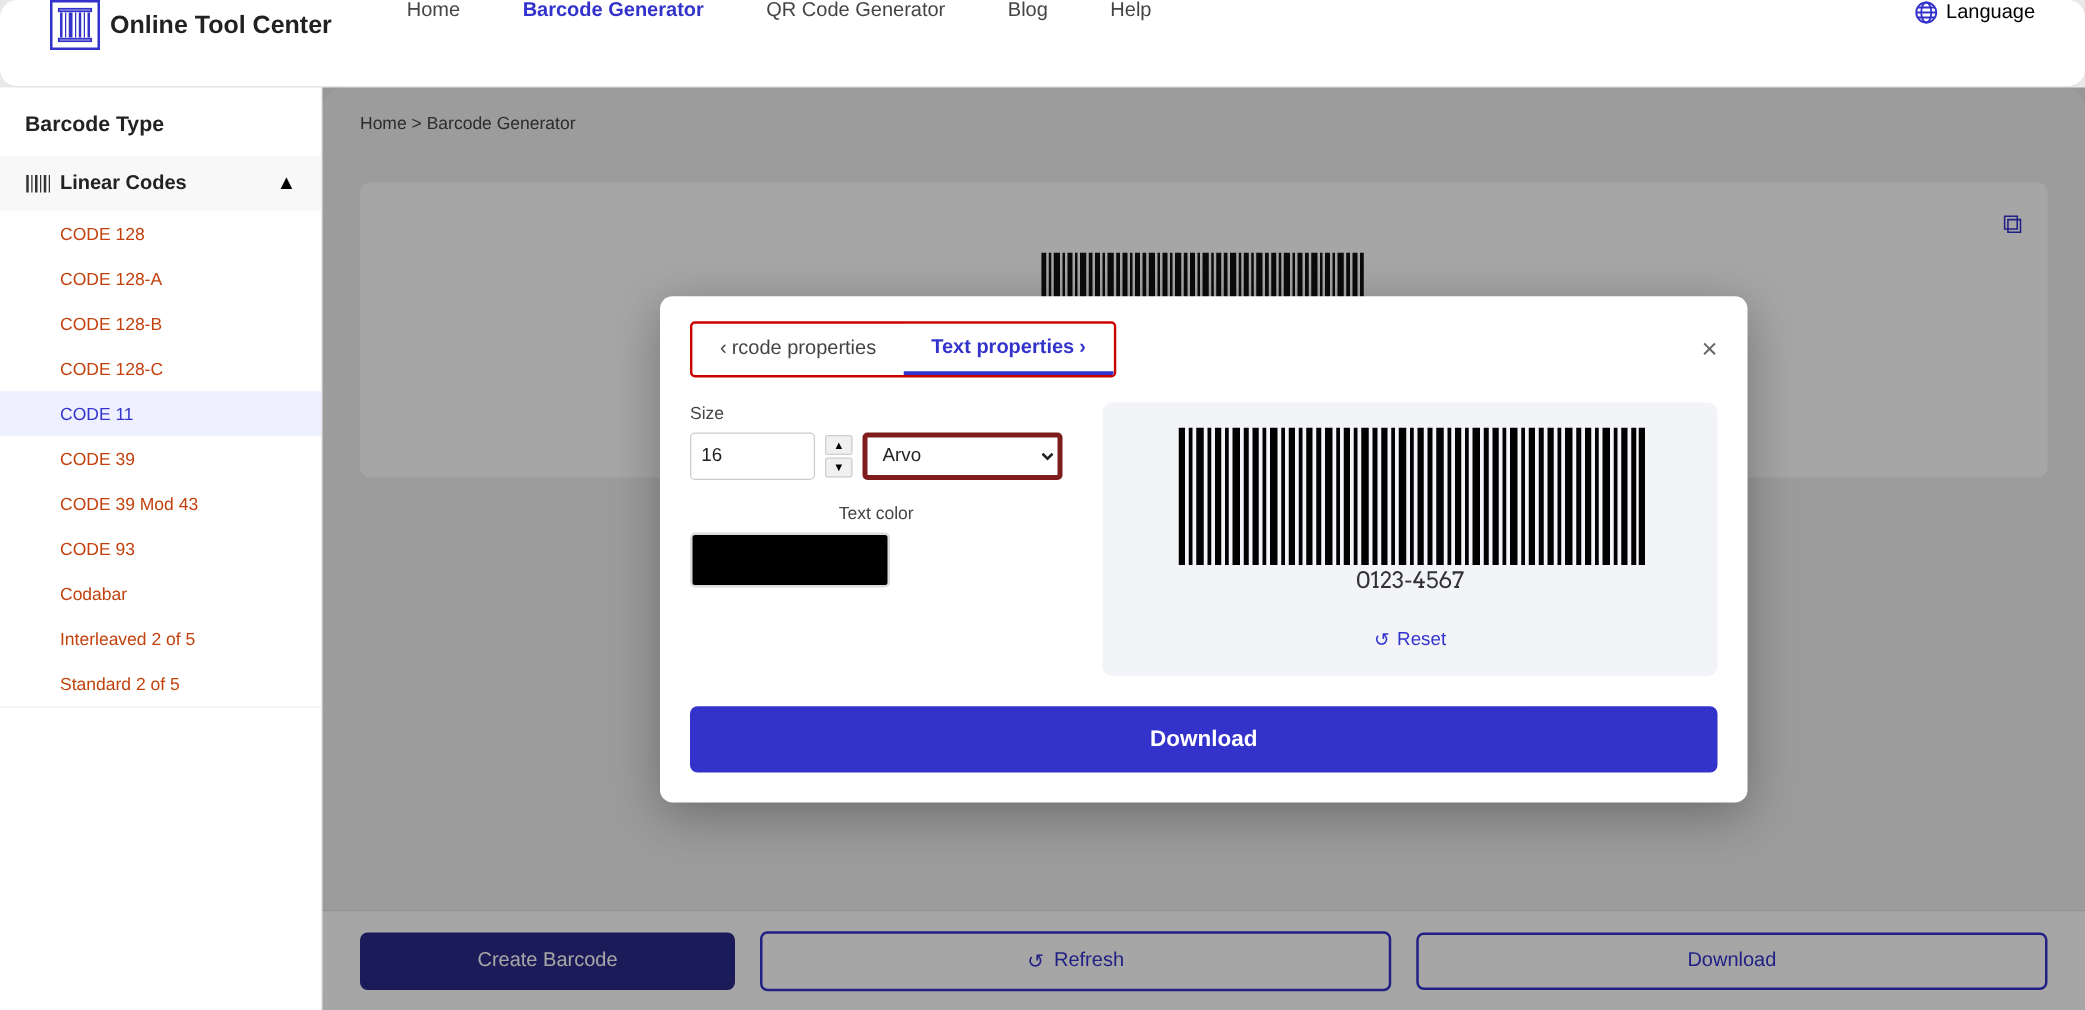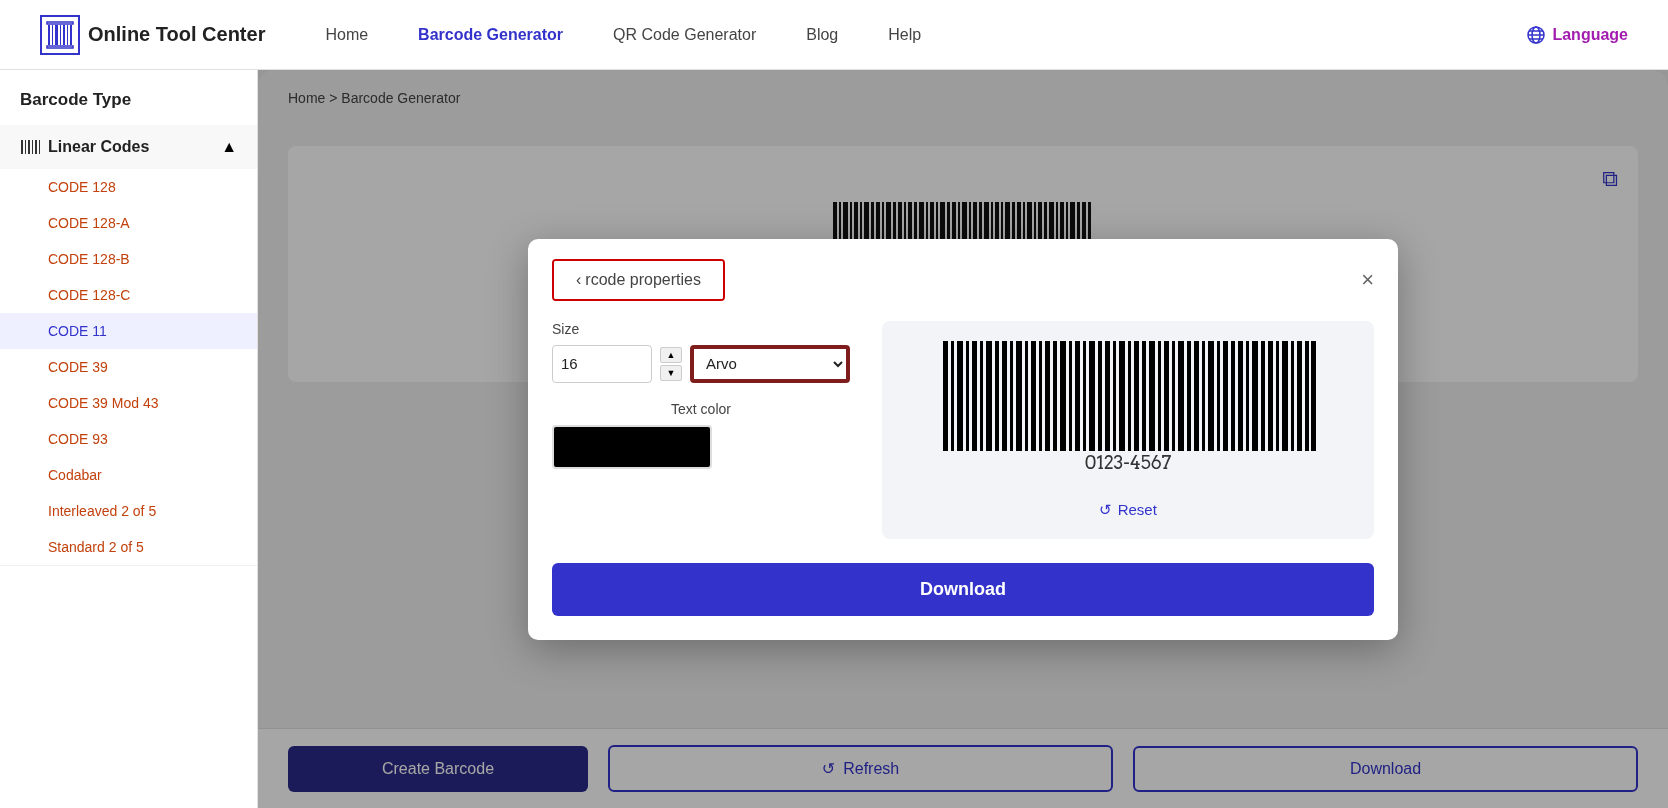--- a/index.html
+++ b/index.html
@@ -3,25 +3,26 @@
   <meta charset="utf-8">
   <style>
     * { box-sizing: border-box; margin: 0; padding: 0; }
     body { font-family: Arial, sans-serif; background: #e8e8e8; width: 1668px; height: 808px; overflow: hidden; position: relative; }
 
     
     .header {
       background: #fff;
       height: 70px;
       display: flex;
-      align-items: center;
+      align-items: flex-start;
       padding: 0 40px;
       border-bottom: 1px solid #e0e0e0;
       position: relative;
       z-index: 1;
+      border-radius: 14px;
     }
     .logo {
       display: flex;
       align-items: center;
       gap: 8px;
       margin-right: 60px;
     }
     .logo-icon {
       width: 40px;
       height: 40px;
@@ -50,25 +51,24 @@
       text-decoration: none;
     }
     .nav-item.active {
       color: #3333cc;
       font-weight: bold;
     }
     .language-btn {
       display: flex;
       align-items: center;
       gap: 6px;
-      color: #a21caf;
+      color: #000000;
       font-size: 16px;
       cursor: pointer;
       margin-left: auto;
-      font-weight: bold;
     }
 
     
     .main {
       display: flex;
       height: calc(808px - 70px);
     }
 
     
     .sidebar {
@@ -510,20 +510,24 @@
 
     <div class="overlay">
       <div class="modal">
 
         <div class="modal-header">
           <div class="modal-tabs">
             <div class="modal-tab">
               <span>‹</span>
               <span>rcode properties</span>
             </div>
+            <div class="modal-tab active">
+              <span>Text properties</span>
+              <span>›</span>
+            </div>
           </div>
           <button class="modal-close">×</button>
         </div>
 
         <div class="modal-body">
 
           <div class="modal-left">
 
             <label class="form-label">Size</label>
             <div class="size-input-row">

